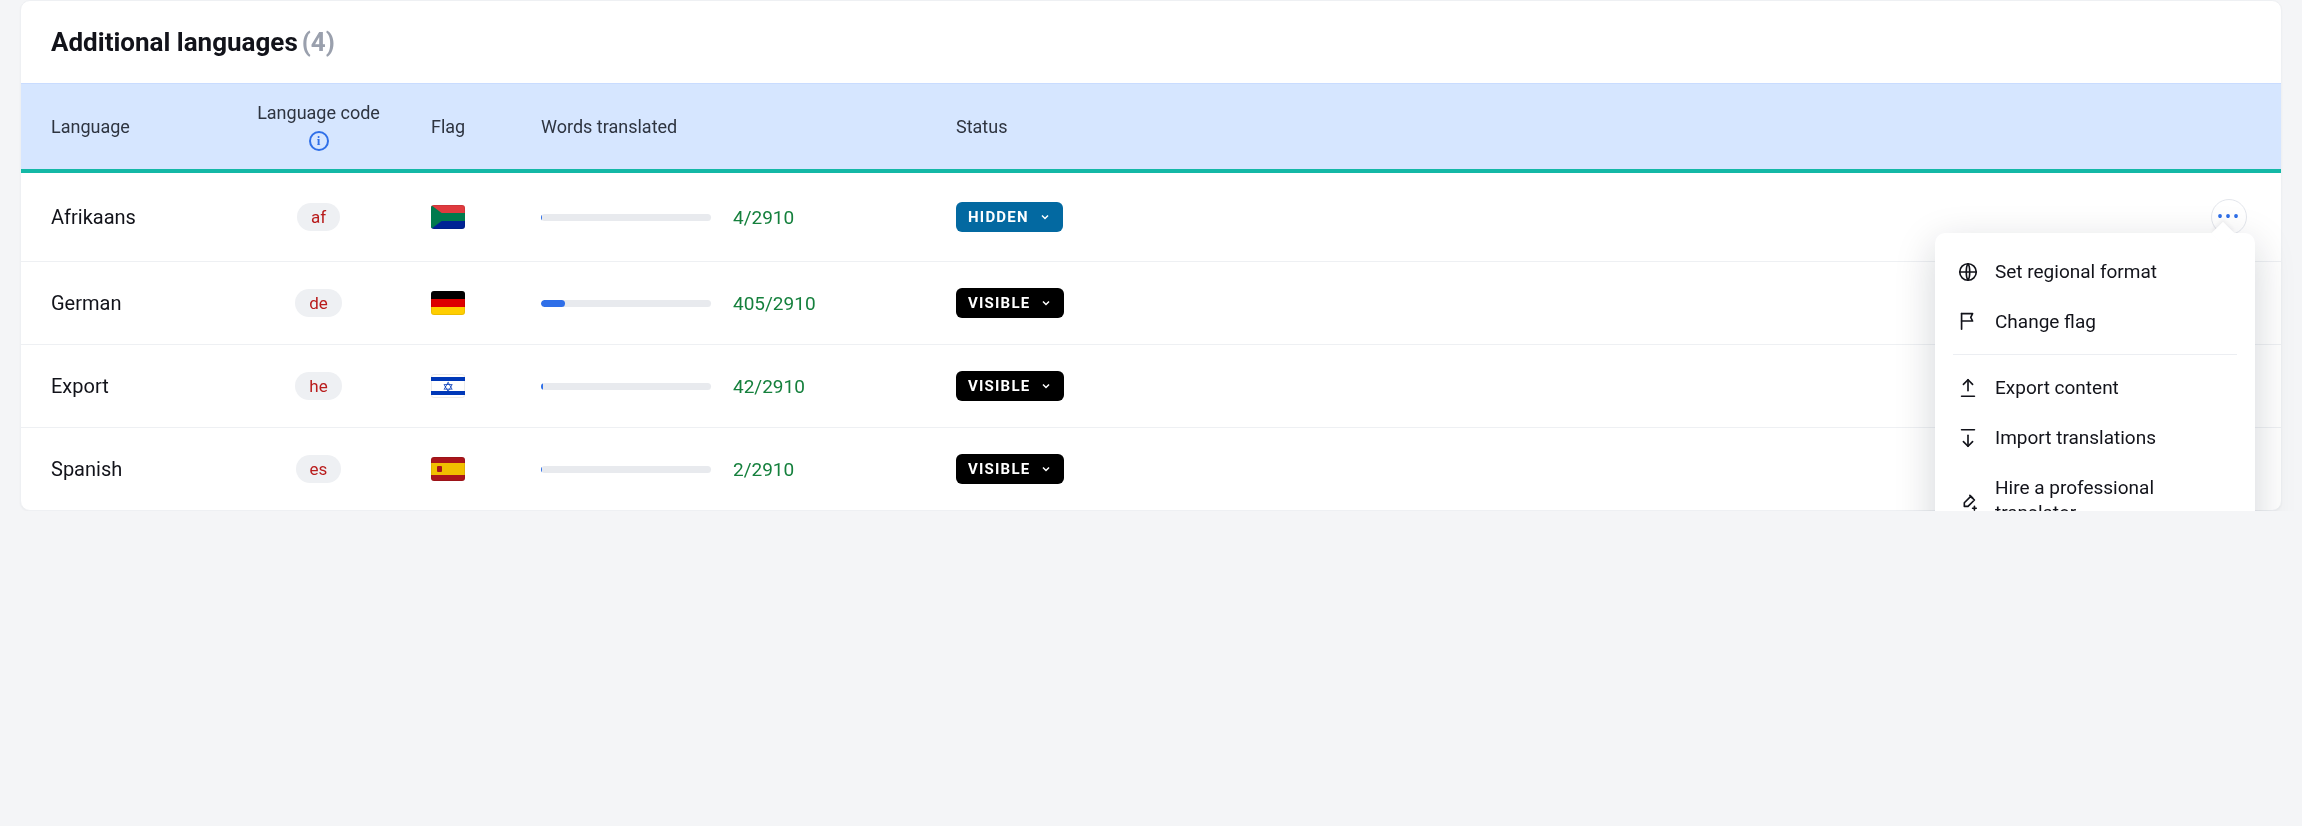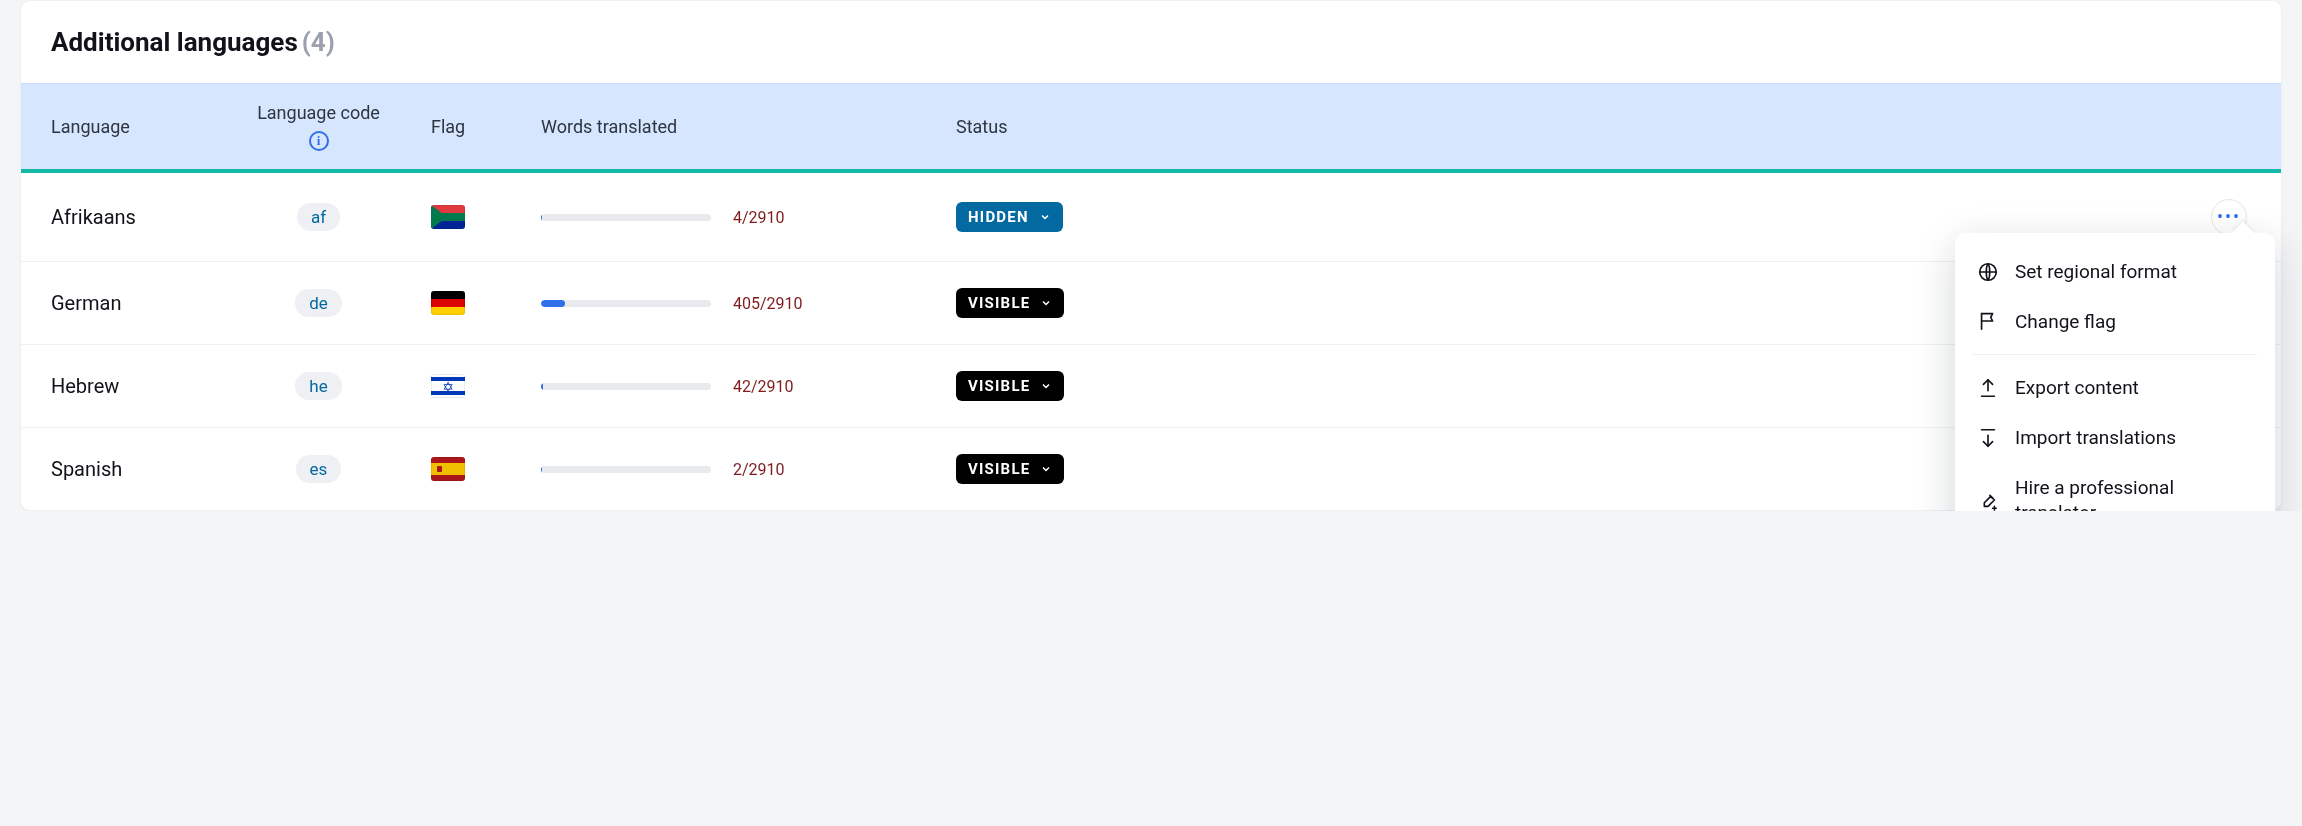--- a/index.html
+++ b/index.html
@@ -52,57 +52,57 @@
     display:inline-flex;align-items:center;justify-content:center;
     color:#2f6fe8;font-size:13px;font-weight:700;font-family:Georgia,serif;
   }
   .row {
     display:flex;align-items:center;padding:26px 30px;
     border-bottom:1px solid #eef0f3;font-size:20px;color:#12131a;
     position:relative;
   }
   .row:last-child{border-bottom:none;}
   .code-pill{
-    background:#eef0f3;color:#0369a1;border-radius:999px;
+    background:#eef0f3;color:#b91c1c;border-radius:999px;
     padding:4px 14px;font-size:17px;display:inline-block;
   }
   .flag{
     width:34px;height:24px;border-radius:3px;display:block;position:relative;overflow:hidden;
     box-shadow:0 0 0 1px rgba(0,0,0,0.08) inset;
   }
   .flag-za{background:linear-gradient(#e03a3e 0 33%,#fff 33% 66%,#002395 66%);} 
   .flag-za::before{content:"";position:absolute;left:0;top:0;border-style:solid;border-width:12px 0 12px 16px;border-color:transparent transparent transparent #007a4d;}
   .flag-za::after{content:"";position:absolute;left:0;right:0;top:8px;height:8px;background:#007a4d;}
   .flag-de{background:linear-gradient(#000 0 33%,#dd0000 33% 66%,#ffce00 66%);} 
   .flag-il{background:#fff;}
   .flag-il::before{content:"";position:absolute;left:0;right:0;top:3px;height:4px;background:#0038b8;box-shadow:0 14px 0 #0038b8;}
   .flag-il::after{content:"✡";position:absolute;left:0;right:0;top:1px;text-align:center;color:#0038b8;font-size:14px;line-height:24px;}
   .flag-es{background:linear-gradient(#aa151b 0 25%,#f1bf00 25% 75%,#aa151b 75%);} 
   .flag-es::after{content:"";position:absolute;left:6px;top:9px;width:5px;height:6px;background:#aa151b;border-radius:1px;}
   .progress-wrap{display:flex;align-items:center;gap:22px;width:100%;}
   .progress{flex:0 0 170px;height:7px;background:#e8eaee;border-radius:999px;overflow:hidden;}
   .progress-fill{height:100%;background:#2f6fe8;border-radius:999px;}
-  .count{font-size:16px;color:#7f1d1d;}
+  .count{font-size:19px;color:#15803d;}
   .status{
     display:inline-flex;align-items:center;gap:10px;
     padding:6px 12px;border-radius:6px;color:#fff;
     font-size:15px;letter-spacing:1.2px;font-weight:700;
     cursor:pointer;
   }
   .status-hidden{background:#0369a1;}
   .status-visible{background:#000000;}
   .chev{width:12px;height:12px;display:inline-block;}
   .chev svg{display:block;}
   .more-btn{
     width:36px;height:36px;border-radius:50%;border:1px solid #e3e6ec;
     display:flex;align-items:center;justify-content:center;background:#fff;cursor:pointer;
     color:#2f6fe8;font-size:18px;letter-spacing:2px;line-height:1;
   }
   .menu{
-    position:absolute;top:60px;right:6px;width:320px;background:#fff;border-radius:10px;
+    position:absolute;top:60px;right:26px;width:320px;background:#fff;border-radius:10px;
     box-shadow:0 12px 40px rgba(10,20,40,0.18);padding:14px 0;z-index:10;
   }
   .menu::before{
     content:"";position:absolute;top:-8px;right:24px;width:16px;height:16px;background:#fff;
     transform:rotate(45deg);box-shadow:-2px -2px 4px rgba(10,20,40,0.05);
   }
   .menu-item{
     display:flex;align-items:center;gap:16px;padding:12px 22px;font-size:19px;color:#12131a;cursor:pointer;
   }
   .menu-item .mi-icon{width:22px;height:22px;flex:0 0 22px;color:#12131a;}
@@ -251,21 +251,21 @@
             <span>VISIBLE</span>
             <span class="chev">
               <svg viewBox="0 0 24 24" width="12" height="12" fill="none" stroke="white" stroke-width="3">
                 <polyline points="6 9 12 15 18 9"></polyline>
               </svg>
             </span>
           </span></div>
         <div class="col-actions"></div>
       </div>
       <div class="row">
-        <div class="col-lang">Hebrew</div>
+        <div class="col-lang">Export</div>
         <div class="col-code">
           <span class="code-pill">he</span>
         </div>
         <div class="col-flag">
           <span class="flag flag-il"></span>
         </div>
         <div class="col-words">
           <div class="progress-wrap">
             <div class="progress">
               <div class="progress-fill" style="width:1.443298969072165%"></div>

